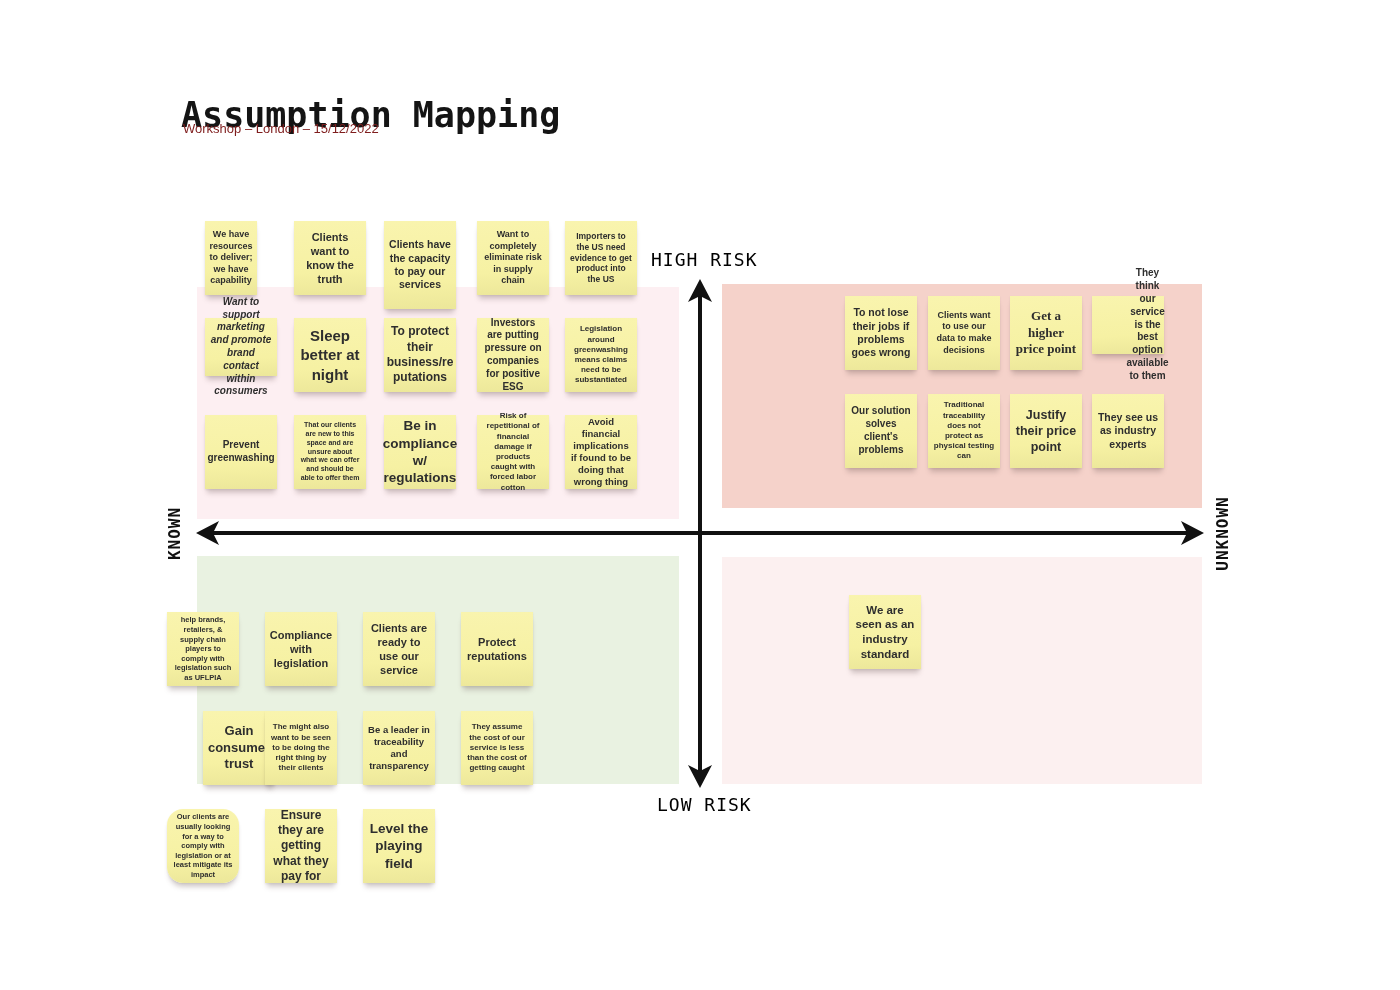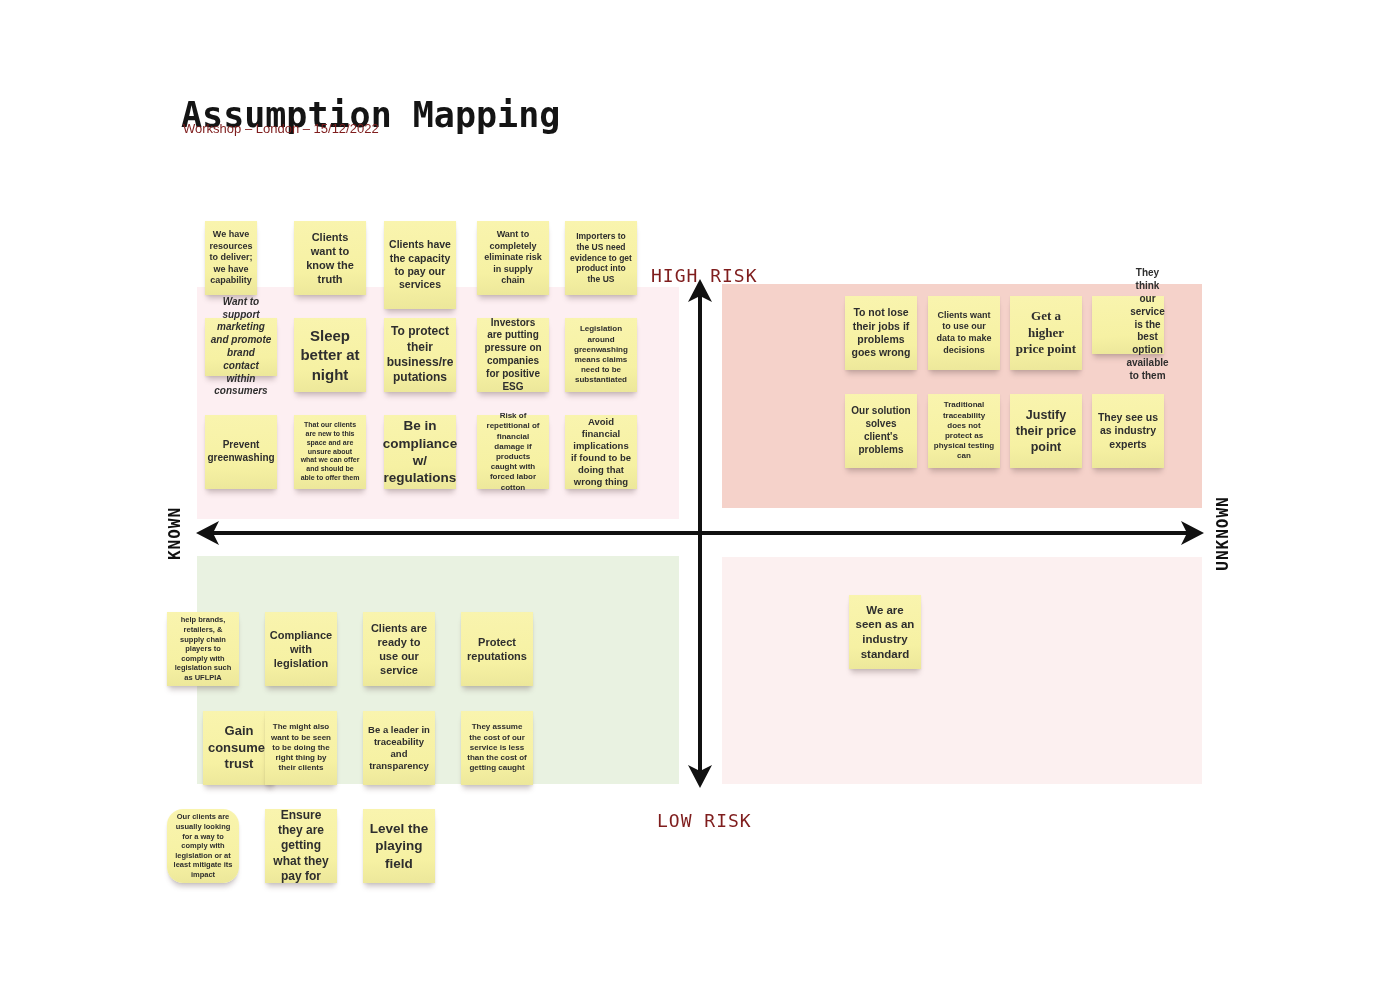--- a/index.html
+++ b/index.html
@@ -7,22 +7,22 @@
           font-family:"Liberation Sans",sans-serif;}
   .title{position:absolute;left:181px;top:72px;font-family:"DejaVu Sans Mono",monospace;
          font-weight:700;font-size:35px;color:#141414;letter-spacing:0px;white-space:nowrap;}
   .subtitle{position:absolute;left:183px;top:121px;font-size:13px;color:#7f1d1d;white-space:nowrap;}
   .quad{position:absolute;}
   .q-tl{left:197px;top:287px;width:482px;height:232px;background:var(--q-tl);}
   .q-tr{left:722px;top:284px;width:480px;height:224px;background:var(--q-tr);}
   .q-bl{left:197px;top:556px;width:482px;height:228px;background:var(--q-bl);}
   .q-br{left:722px;top:557px;width:480px;height:227px;background:var(--q-br);}
   svg.axes{position:absolute;left:0;top:0;pointer-events:none;}
-  .axis-label{position:absolute;font-family:"DejaVu Sans Mono",monospace;color:#7f1d1d;
-              font-size:18px;font-weight:500;letter-spacing:1px;white-space:nowrap;margin-top:16px;}
+  .axis-label{position:absolute;font-family:"DejaVu Sans Mono",monospace;color:#000000;
+              font-size:18px;font-weight:500;letter-spacing:1px;white-space:nowrap;}
   .axis-label.top{left:651px;top:249px;}
   .axis-label.bottom{left:657px;top:794px;}
   .vlabel{position:absolute;width:64px;height:64px;display:flex;align-items:center;justify-content:center;}
   .vlabel span{transform:rotate(-90deg);font-family:"DejaVu Sans Mono",monospace;font-size:16px;
                font-weight:600;letter-spacing:1px;color:#111;white-space:nowrap;}
   .vlabel.left{left:143px;top:501px;}
   .vlabel.right{left:1190px;top:501px;}
   .note{position:absolute;display:flex;align-items:center;justify-content:center;
         text-align:center;padding:4px 5px;box-sizing:border-box;color:#2e2e2e;font-weight:600;
         line-height:1.28;background:linear-gradient(178deg,#f9f4ae 0%,#f6f1a3 68%,#ece79a 100%);

